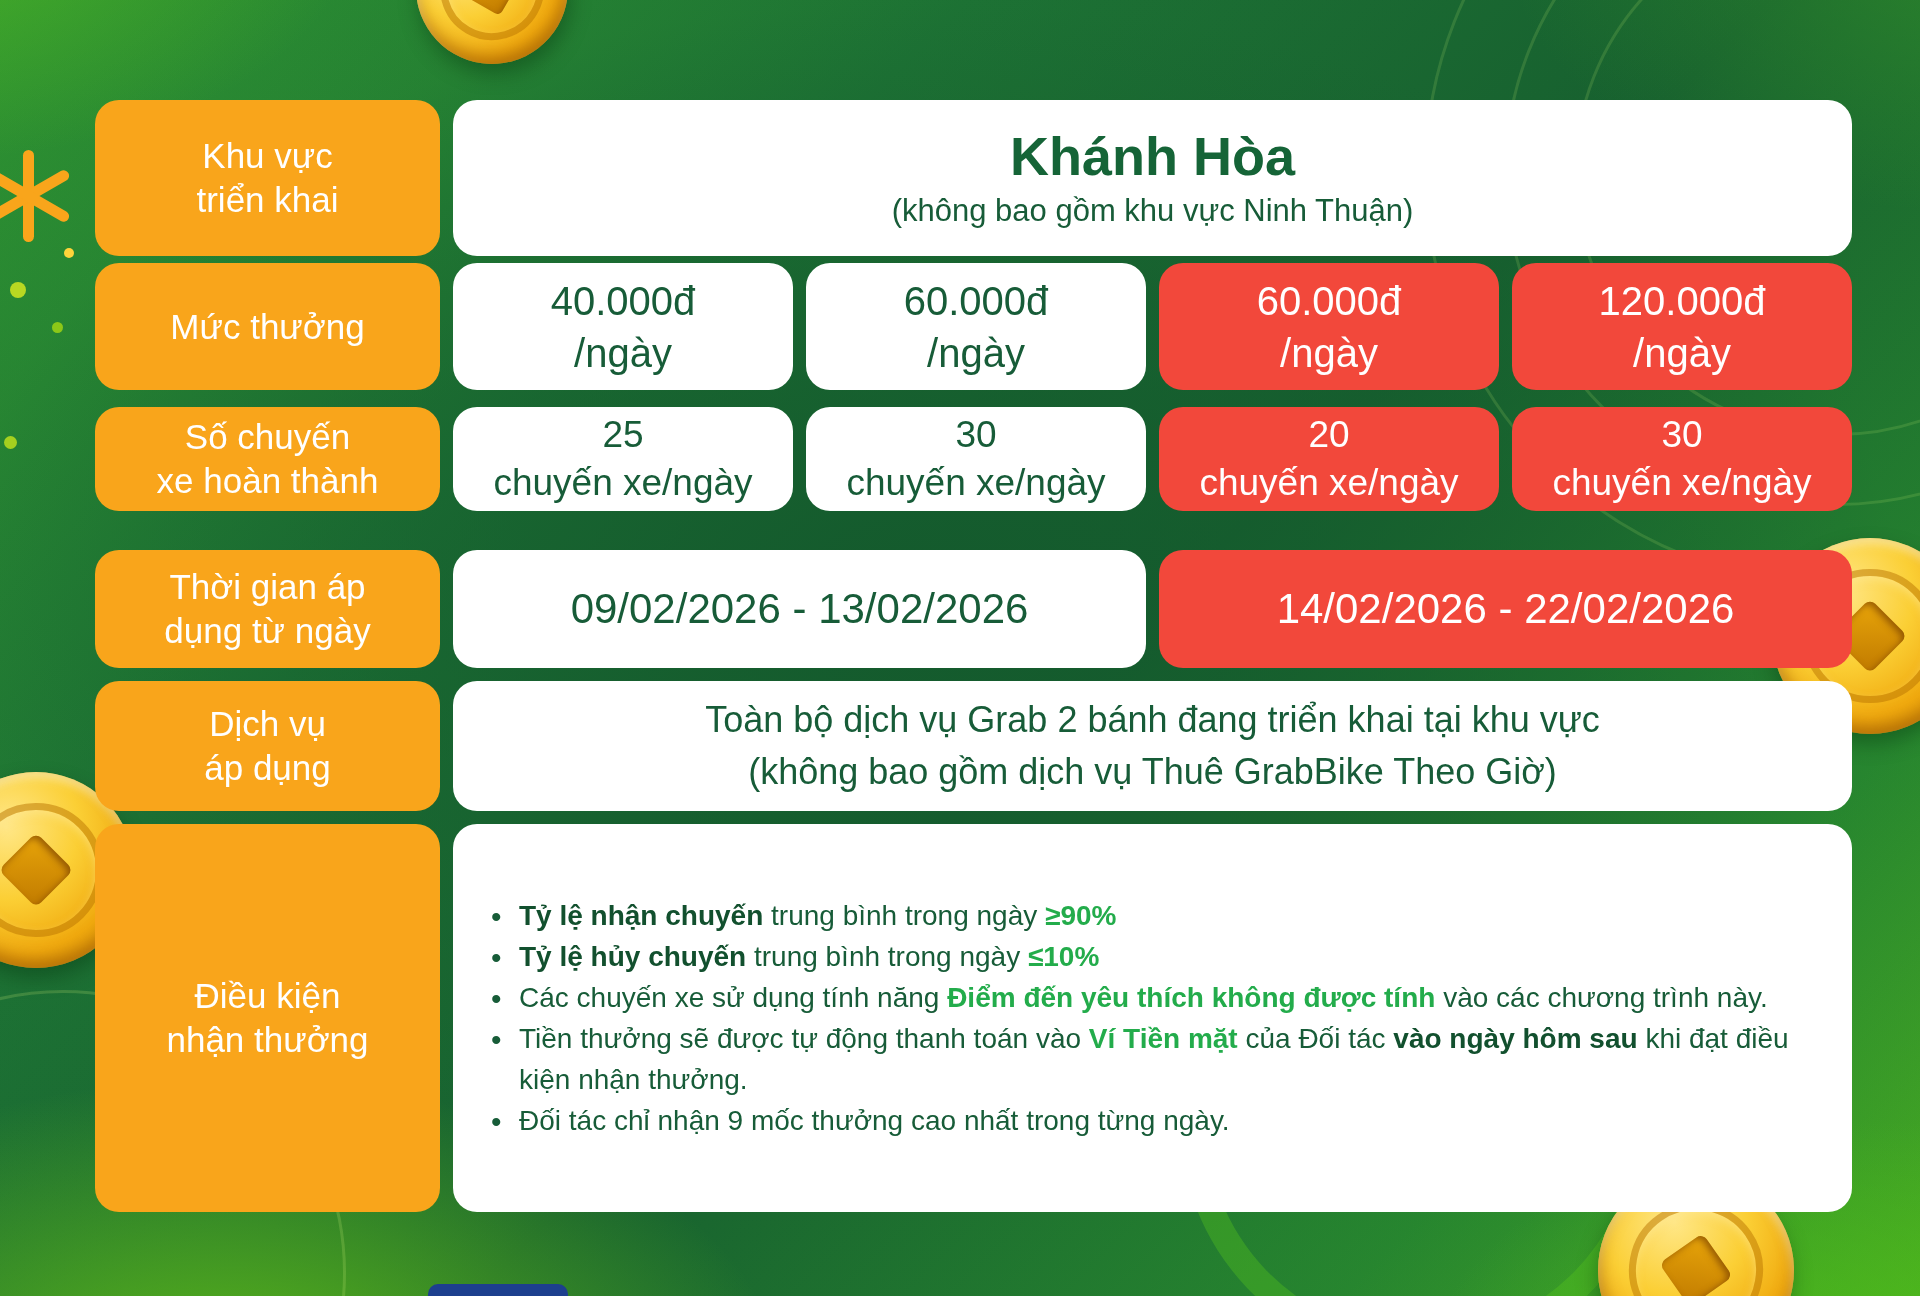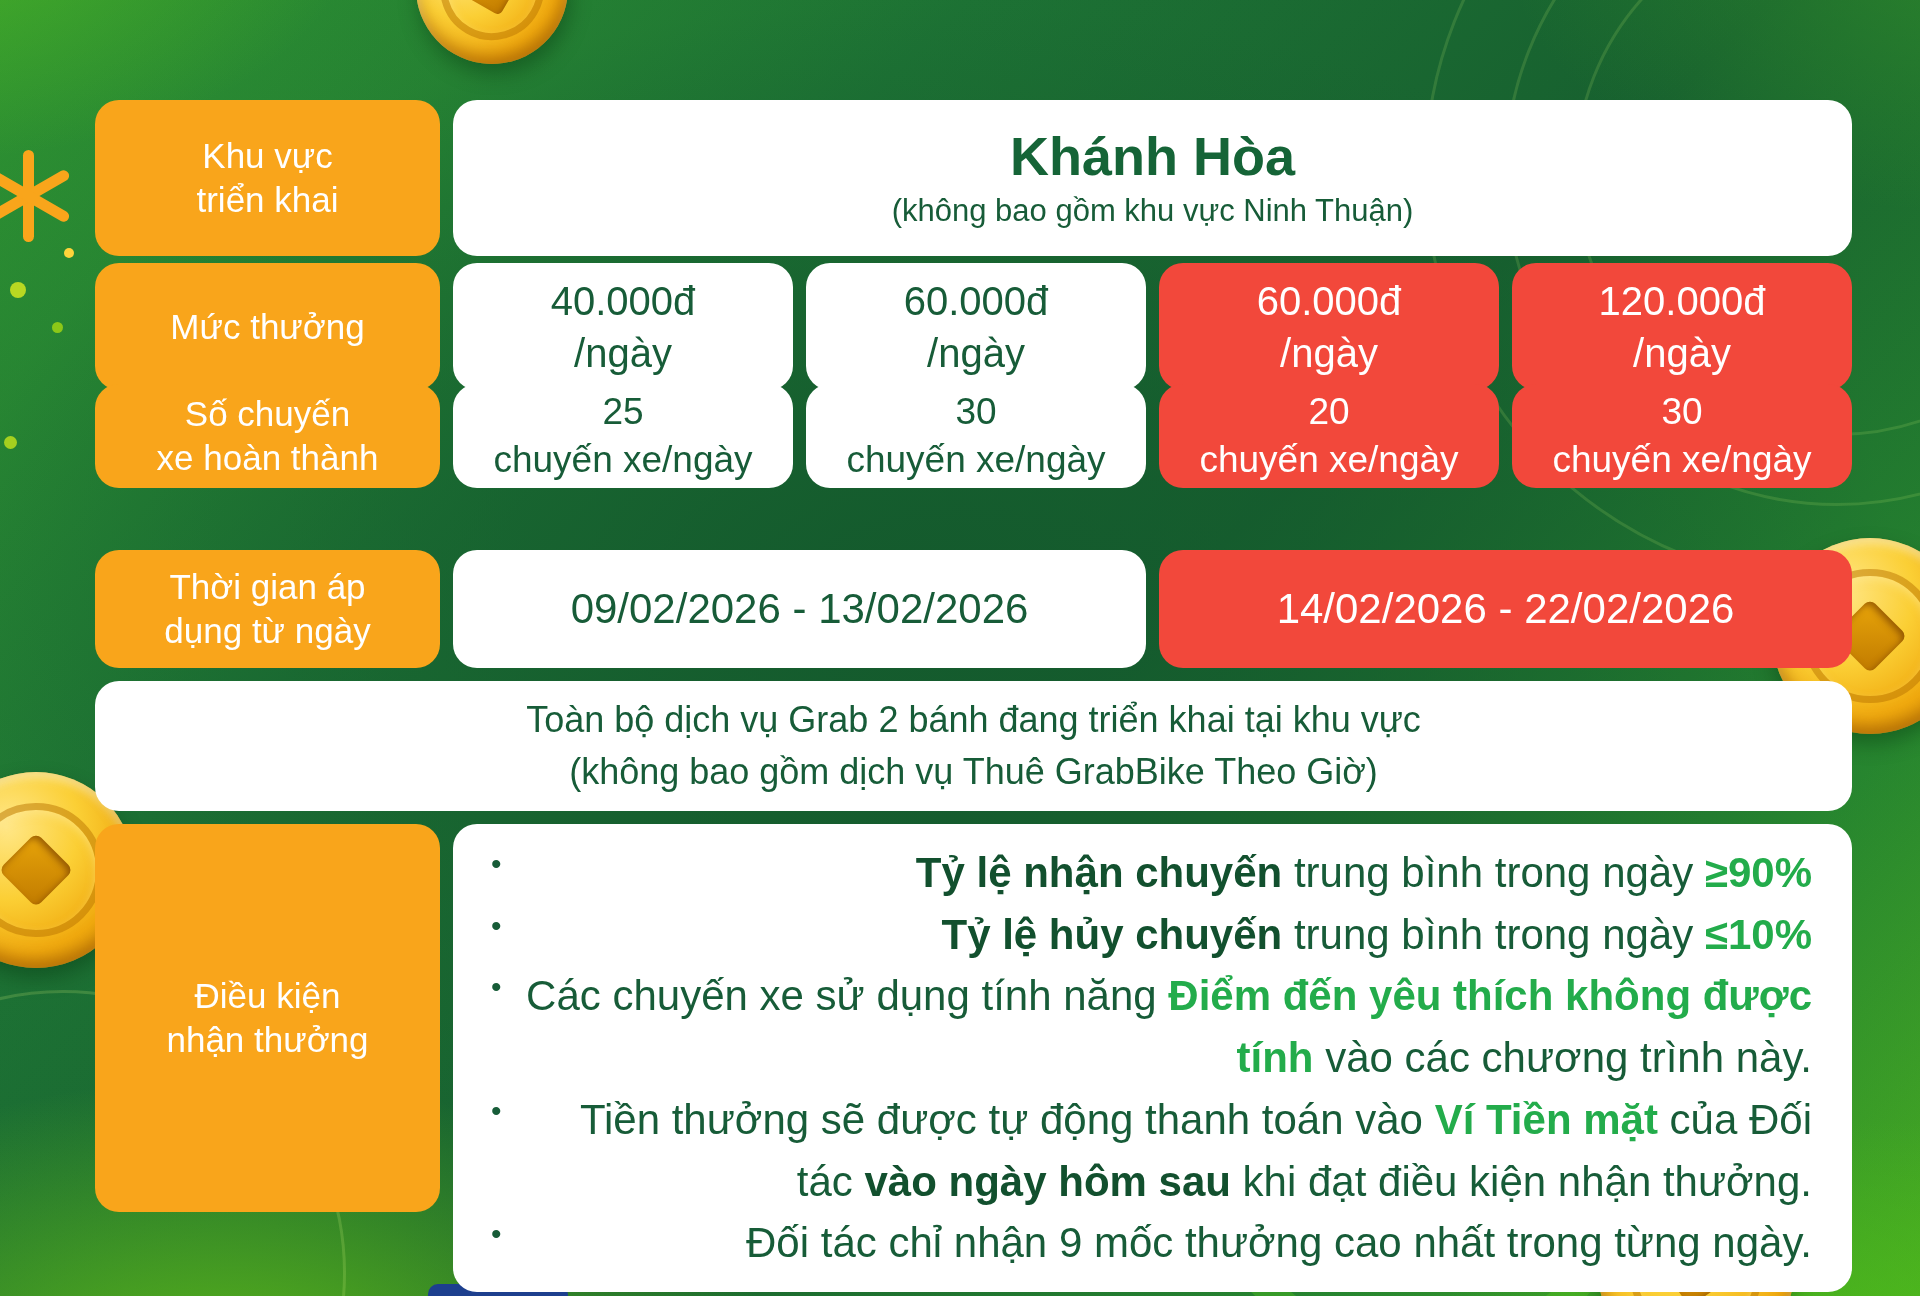--- a/index.html
+++ b/index.html
@@ -46,21 +46,21 @@
   .dot{position:absolute;border-radius:50%;}
   .d1{width:16px;height:16px;left:10px;top:282px;background:#b8d822;}
   .d2{width:11px;height:11px;left:52px;top:322px;background:#8cc718;}
   .d3{width:13px;height:13px;left:4px;top:436px;background:#a5d01f;}
   .d4{width:10px;height:10px;left:64px;top:248px;background:#ffd43b;}
   .blue-sliver{position:absolute;left:428px;top:1284px;width:140px;height:24px;border-radius:10px;background:#1d3f8e;}
   
   .row{position:absolute;left:95px;width:1757px;display:flex;gap:13px;}
   .r1{top:100px;height:156px;}
   .r2{top:263px;height:127px;}
-  .r3{top:384px;height:104px;}
+  .r3{top:407px;height:104px;}
   .r4{top:550px;height:118px;}
   .r5{top:681px;height:130px;}
   .r6{top:824px;height:388px;}
   .label{flex:0 0 345px;background:var(--label-orange,#F9A51B);border-radius:24px;
     display:flex;flex-direction:column;justify-content:center;align-items:center;
     color:#fff;font-size:35px;font-weight:500;line-height:1.25;text-align:center;}
   .content{flex:1;display:grid;gap:13px;}
   .cols4{grid-template-columns:repeat(4,1fr);}
   .cols2{grid-template-columns:repeat(2,1fr);}
   .cols1{grid-template-columns:1fr;}
@@ -69,22 +69,22 @@
     color:var(--text-dark-green,#175C38);}
   .cell.red{background:var(--cell-red,#F2483B);color:#fff;}
   .region-title{font-size:54px;font-weight:700;color:#156437;line-height:1.1;}
   .region-sub{font-size:31px;margin-top:6px;}
   .amount,.unit{font-size:40px;line-height:1.3;font-weight:500;}
   .trip-num,.trip-unit{font-size:37px;line-height:1.3;font-weight:500;}
   .date-text{font-size:42px;font-weight:400;}
   .svc-line{font-size:36px;line-height:1.45;font-weight:500;}
   
   .cond-cell{align-items:stretch;justify-content:center;padding:18px 40px 18px 30px;}
-  ul.cond{list-style:none;margin:0;padding:0;font-size:42px;line-height:1.47;
-    color:var(--text-dark-green,#175C38);text-align:right;font-weight:500;}
+  ul.cond{list-style:none;margin:0;padding:0;font-size:28px;line-height:1.47;
+    color:var(--text-dark-green,#175C38);text-align:left;font-weight:500;}
   ul.cond li{position:relative;padding-left:36px;}
   ul.cond li::before{content:"•";position:absolute;left:8px;top:0;font-size:30px;}
   .seg-bold{font-weight:800;color:#12502e;}
   .seg-green{font-weight:800;color:var(--accent-green,#23AC4B);}
 </style>
 </head>
 <body>
 
 <div class="page">
 
@@ -180,20 +180,24 @@
       <div class="cell">
         <div class="date-text">09/02/2026 - 13/02/2026</div>
       </div>
       <div class="cell red">
         <div class="date-text">14/02/2026 - 22/02/2026</div>
       </div>
     </div>
   </div>
 
   <div class="row r5">
+    <div class="label">
+      <span>Dịch vụ</span>
+      <span>áp dụng</span>
+    </div>
     <div class="content cols1">
       <div class="cell">
         <div class="svc-line">Toàn bộ dịch vụ Grab 2 bánh đang triển khai tại khu vực</div>
         <div class="svc-line">(không bao gồm dịch vụ Thuê GrabBike Theo Giờ)</div>
       </div>
     </div>
   </div>
 
   <div class="row r6">
     <div class="label">

